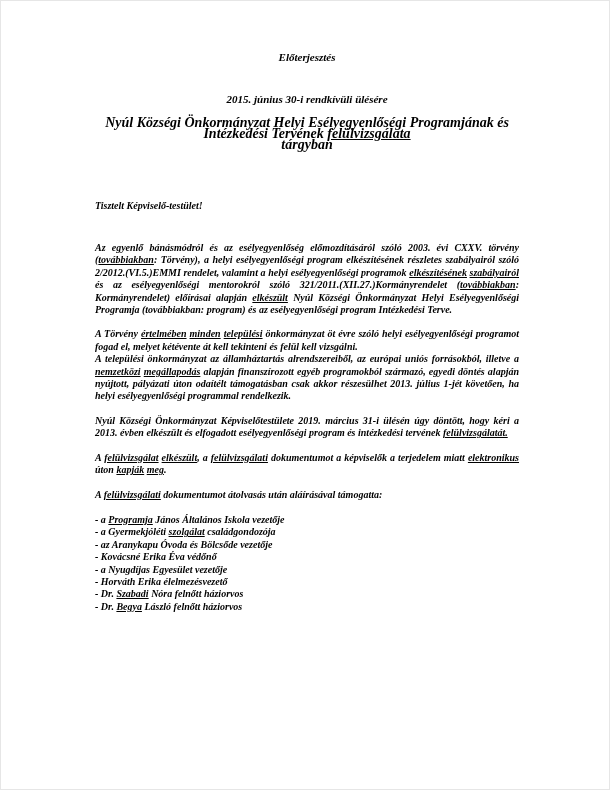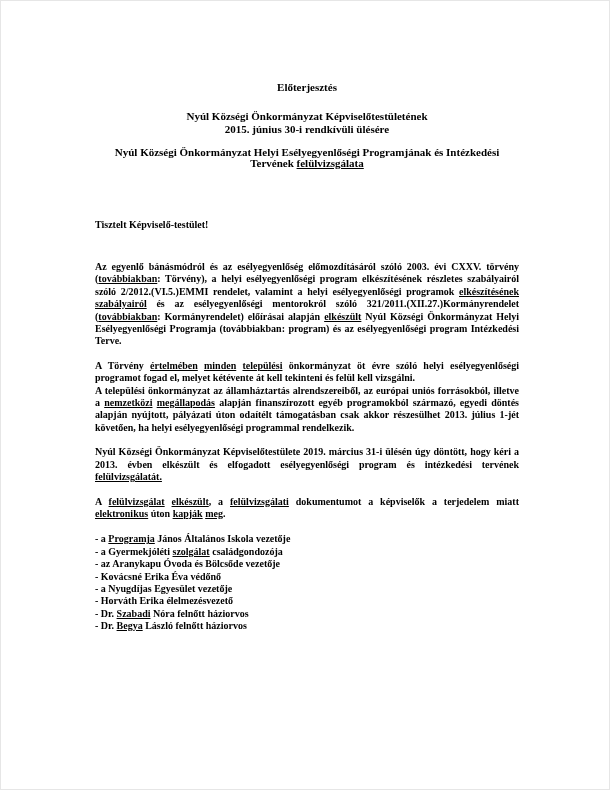--- a/index.html
+++ b/index.html
@@ -14,35 +14,36 @@
   .sheet {
     position: absolute;
     left: 0; top: 0;
     width: 610px; height: 790px;
     border: 1px solid #e6e6e6;
     box-sizing: border-box;
   }
   .page {
     position: absolute;
     left: 94px;
-    top: 80px;
+    top: 50px;
     width: 424px;
+    font-style: italic;
   }
   .h1 {
     font-size: 11px; font-weight: bold;
     text-align: center;
     margin: 0 0 17px 0;
   }
   .h2 {
     font-size: 11px; font-weight: bold;
     text-align: center; line-height: 13px;
     margin: 0 0 11px 0;
   }
   .h3 {
-    font-size: 11px; font-weight: bold;
+    font-size: 14px; font-weight: bold;
     text-align: center; line-height: 11px;
     margin: 0;
   }
   .salutation {
     font-size: 10px; font-weight: bold;
     margin: 50px 0 17px 0;
   }
   .paragraphs { margin-top: 31px; }
   .para {
     font-size: 10px; font-weight: bold;
@@ -59,32 +60,34 @@
   .u { text-decoration: underline; }
 </style>
 </head>
 <body>
 
 <div class="sheet">
   <div class="page">
 
     <p class="h1">Előterjesztés</p>
 
-    <p class="h2"><span>Nyúl Községi Önkormányzat Képviselőtestületének</span><br><span>2015. június 30-i rendkívüli ülésére</span></p>
+    <p class="h2"><br><span>2015. június 30-i rendkívüli ülésére</span></p>
 
     <p class="h3"><span>Nyúl Községi Önkormányzat Helyi Esélyegyenlőségi Programjának és Intézkedési Tervének </span><span class="u">felülvizsgálata</span></p>
+    <p class="h3">tárgyban</p>
 
     <p class="salutation">Tisztelt Képviselő-testület!</p>
 
     <div class="paragraphs">
         <div class="para"><span>Az egyenlő bánásmódról és az esélyegyenlőség előmozdításáról szóló 2003. évi CXXV. törvény (</span><span class="u">továbbiakban</span><span>: Törvény), a helyi esélyegyenlőségi program elkészítésének részletes szabályairól szóló 2/2012.(VI.5.)EMMI rendelet, valamint a helyi esélyegyenlőségi programok </span><span class="u">elkészítésének</span><span> </span><span class="u">szabályairól</span><span> és az esélyegyenlőségi mentorokról szóló 321/2011.(XII.27.)Kormányrendelet (</span><span class="u">továbbiakban</span><span>: Kormányrendelet) előírásai alapján </span><span class="u">elkészült</span><span> Nyúl Községi Önkormányzat Helyi Esélyegyenlőségi Programja (továbbiakban: program) és az esélyegyenlőségi program Intézkedési Terve.</span></div>
         <div class="para tight"><span>A Törvény </span><span class="u">értelmében</span><span> </span><span class="u">minden</span><span> </span><span class="u">települési</span><span> önkormányzat öt évre szóló helyi esélyegyenlőségi programot fogad el, melyet kétévente át kell tekinteni és felül kell vizsgálni.</span></div>
         <div class="para"><span>A települési önkormányzat az államháztartás alrendszereiből, az európai uniós forrásokból, illetve a </span><span class="u">nemzetközi</span><span> </span><span class="u">megállapodás</span><span> alapján finanszírozott egyéb programokból származó, egyedi döntés alapján nyújtott, pályázati úton odaítélt támogatásban csak akkor részesülhet 2013. július 1-jét követően, ha helyi esélyegyenlőségi programmal rendelkezik.</span></div>
         <div class="para"><span>Nyúl Községi Önkormányzat Képviselőtestülete 2019. március 31-i ülésén úgy döntött, hogy kéri a 2013. évben elkészült és elfogadott esélyegyenlőségi program és intézkedési tervének </span><span class="u">felülvizsgálatát.</span></div>
         <div class="para"><span>A </span><span class="u">felülvizsgálat</span><span> </span><span class="u">elkészült</span><span>, a </span><span class="u">felülvizsgálati</span><span> dokumentumot a képviselők a terjedelem miatt </span><span class="u">elektronikus</span><span> úton </span><span class="u">kapják</span><span> </span><span class="u">meg</span><span>.</span></div>
+        <div class="para"><span>A </span><span class="u">felülvizsgálati</span><span> dokumentumot átolvasás után aláírásával támogatta:</span></div>
       </div>
 
     <div class="supporters">
         <div class="supporter"><span>- a </span><span class="u">Programja</span><span> János Általános Iskola vezetője</span></div>
         <div class="supporter"><span>- a Gyermekjóléti </span><span class="u">szolgálat</span><span> családgondozója</span></div>
         <div class="supporter"><span>- az Aranykapu Óvoda és Bölcsőde vezetője</span></div>
         <div class="supporter"><span>- Kovácsné Erika Éva védőnő</span></div>
         <div class="supporter"><span>- a Nyugdíjas Egyesület vezetője</span></div>
         <div class="supporter"><span>- Horváth Erika élelmezésvezető</span></div>
         <div class="supporter"><span>- Dr. </span><span class="u">Szabadi</span><span> Nóra felnőtt háziorvos</span></div>

